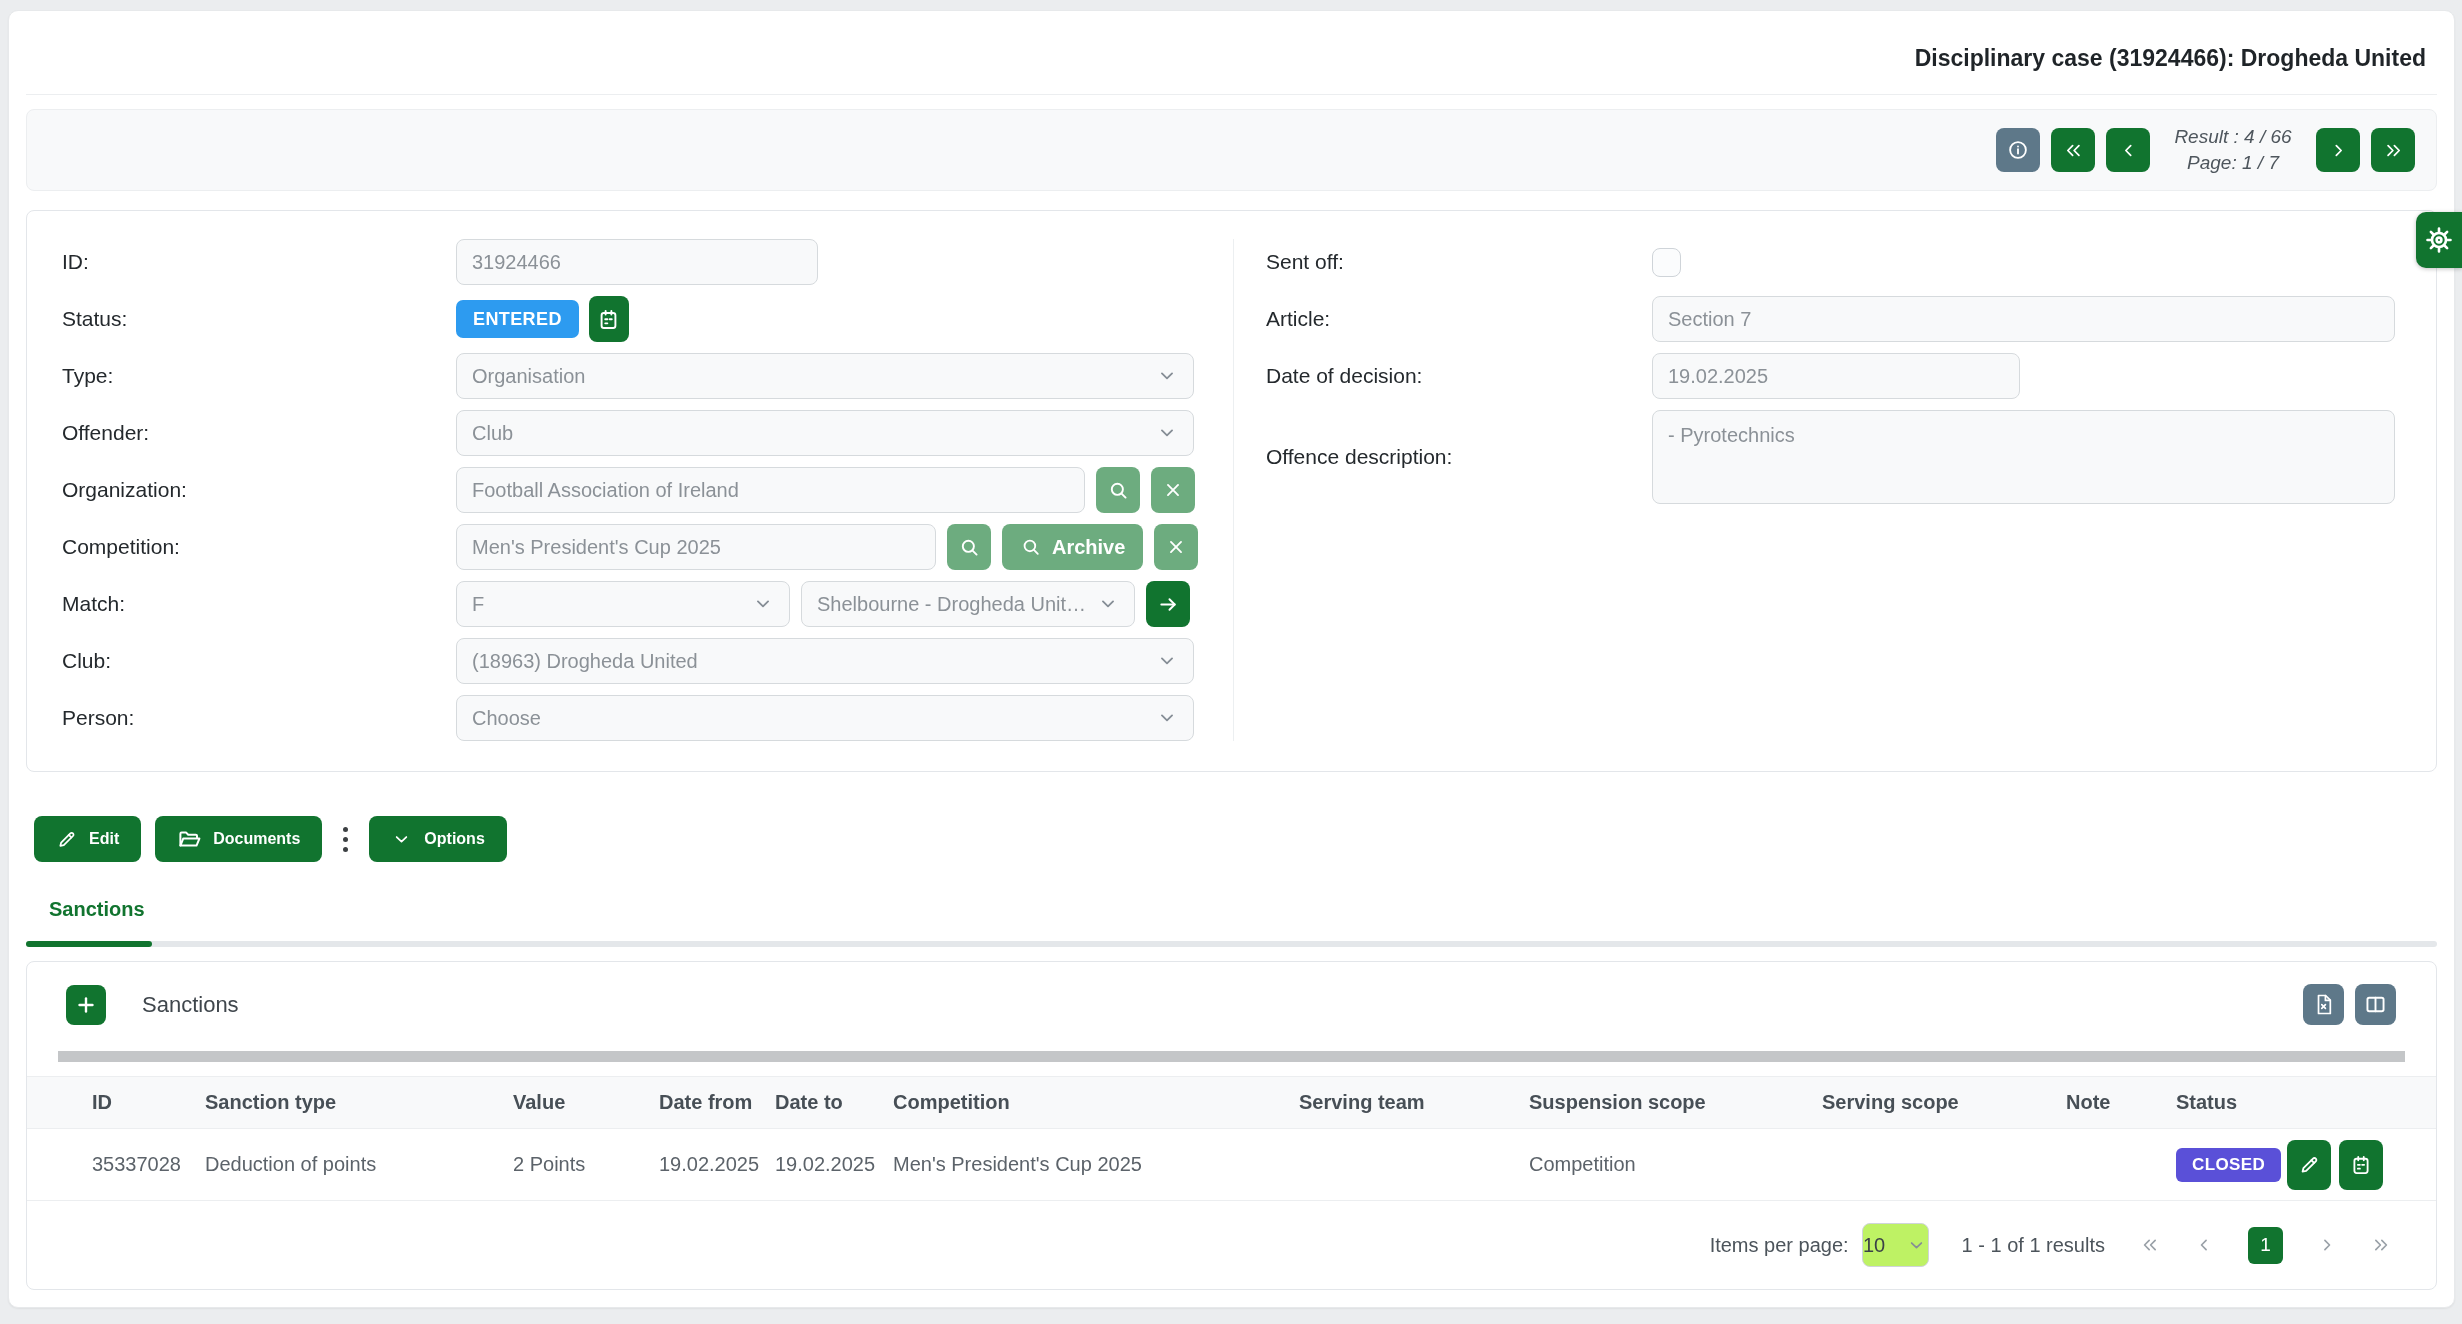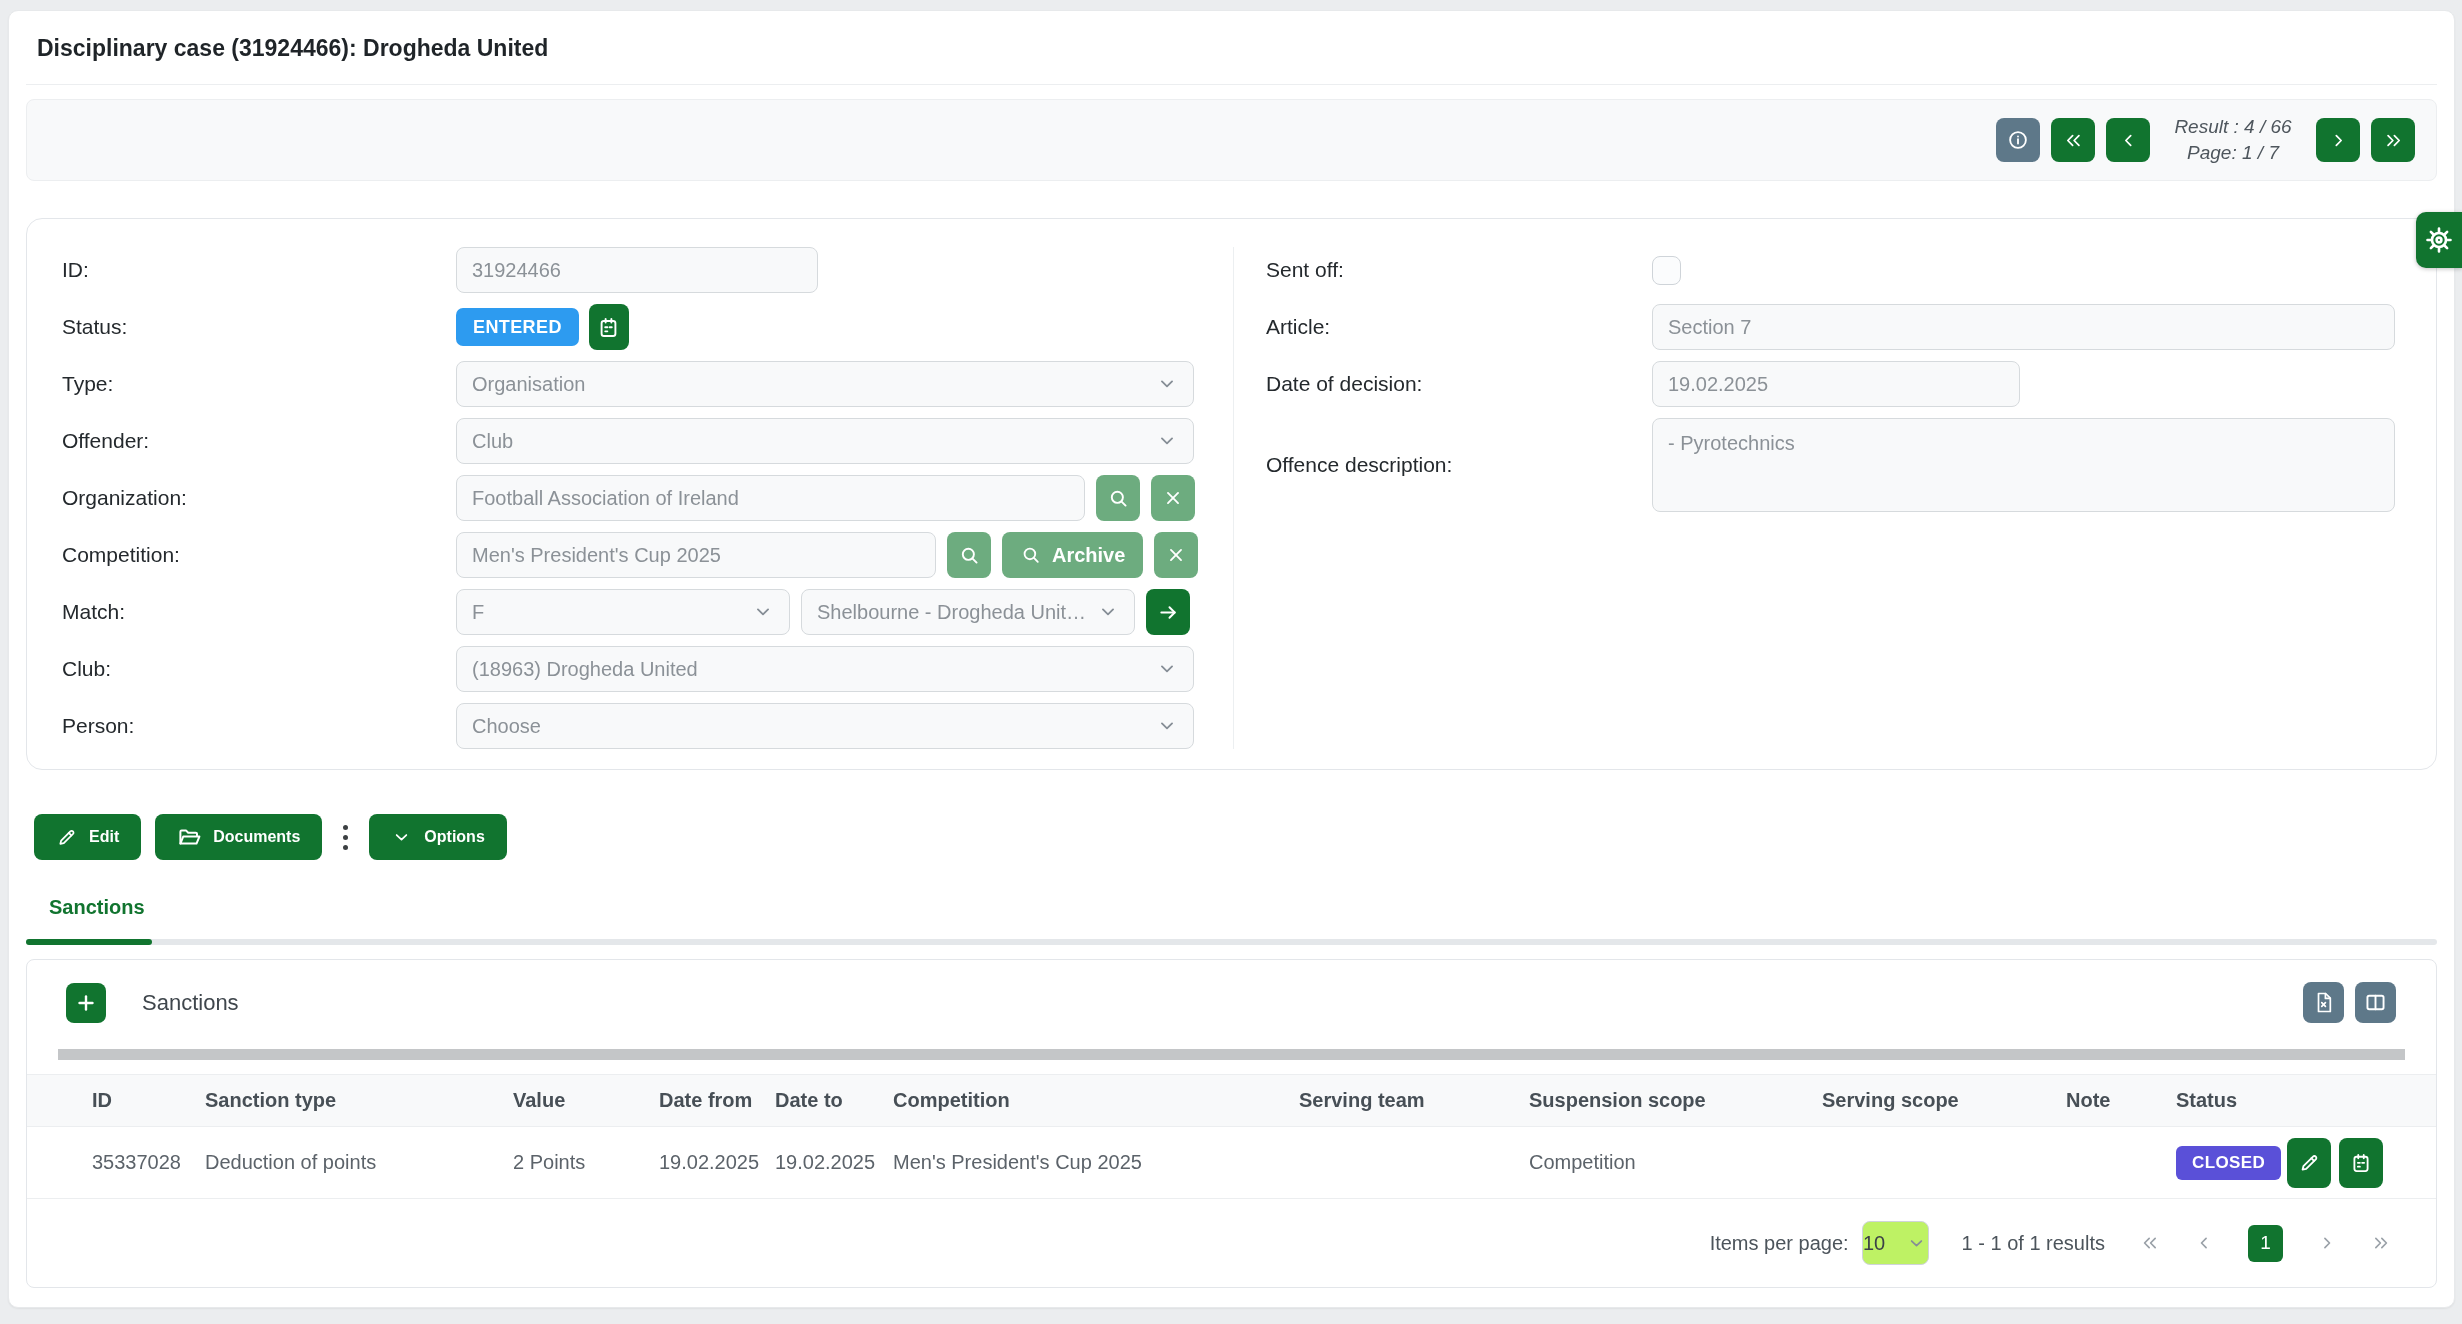--- a/index.html
+++ b/index.html
@@ -15,41 +15,41 @@
     width:2462px;height:1324px;overflow:hidden;position:relative;
     background:#ebedef;
     font-family:"Liberation Sans", sans-serif;
     color:#24292d;
   }
   .outer-card{
     position:absolute;left:8px;top:10px;width:2447px;height:1298px;
     background:#ffffff;border:1px solid #e7e9eb;border-radius:10px;
     box-shadow:0 1px 2px rgba(0,0,0,.06);
   }
-  .head{margin:0 17px;padding:24px 11px 22px;border-bottom:1px solid #eceef0;}
+  .head{margin:0 17px;padding:34px 11px 22px;border-bottom:1px solid #eceef0;text-align:right;}
   .page-title{font-size:23px;font-weight:700;color:#1f2428;}
 
   
   .toolbar{
     margin:14px 17px 0;height:82px;background:#f8f9fa;border:1px solid #eceef0;border-radius:8px;
     display:flex;align-items:center;justify-content:flex-end;gap:11px;padding:0 21px;
   }
   .sqbtn{
     width:44px;height:44px;border-radius:8px;border:none;display:flex;align-items:center;justify-content:center;
     color:#fff;cursor:pointer;padding:0;
   }
   .bg-green{background:var(--green);}
   .bg-slate{background:var(--slate);}
   .bg-lgreen{background:var(--green-light);}
   .resultbox{font-style:italic;font-size:19px;color:#4e565d;text-align:center;line-height:1.35;min-width:132px;margin:0 6px;}
 
   
   .form-card{
-    margin:37px 17px 0;border:1px solid #e3e6ea;border-radius:16px;
-    display:flex;align-items:stretch;padding:28px 0 20px;
+    margin:19px 17px 0;border:1px solid #e3e6ea;border-radius:8px;
+    display:flex;align-items:stretch;padding:28px 0 30px;
   }
   .col-left{width:1210px;padding-left:35px;border-right:1px solid #eceff1;}
   .col-right{flex:1;padding-left:32px;padding-right:41px;position:relative;}
   .frow{display:flex;align-items:center;margin-bottom:11px;min-height:46px;}
   .flabel{width:394px;font-size:21px;color:#24292d;flex:none;}
   .col-right .flabel{width:386px;}
   .finput,.fselect,.ftextarea{
     height:46px;border:1px solid #d6dadd;background:#f8f9fa;border-radius:8px;
     color:#8b9197;font-size:20px;padding:0 15px;font-family:inherit;
   }

